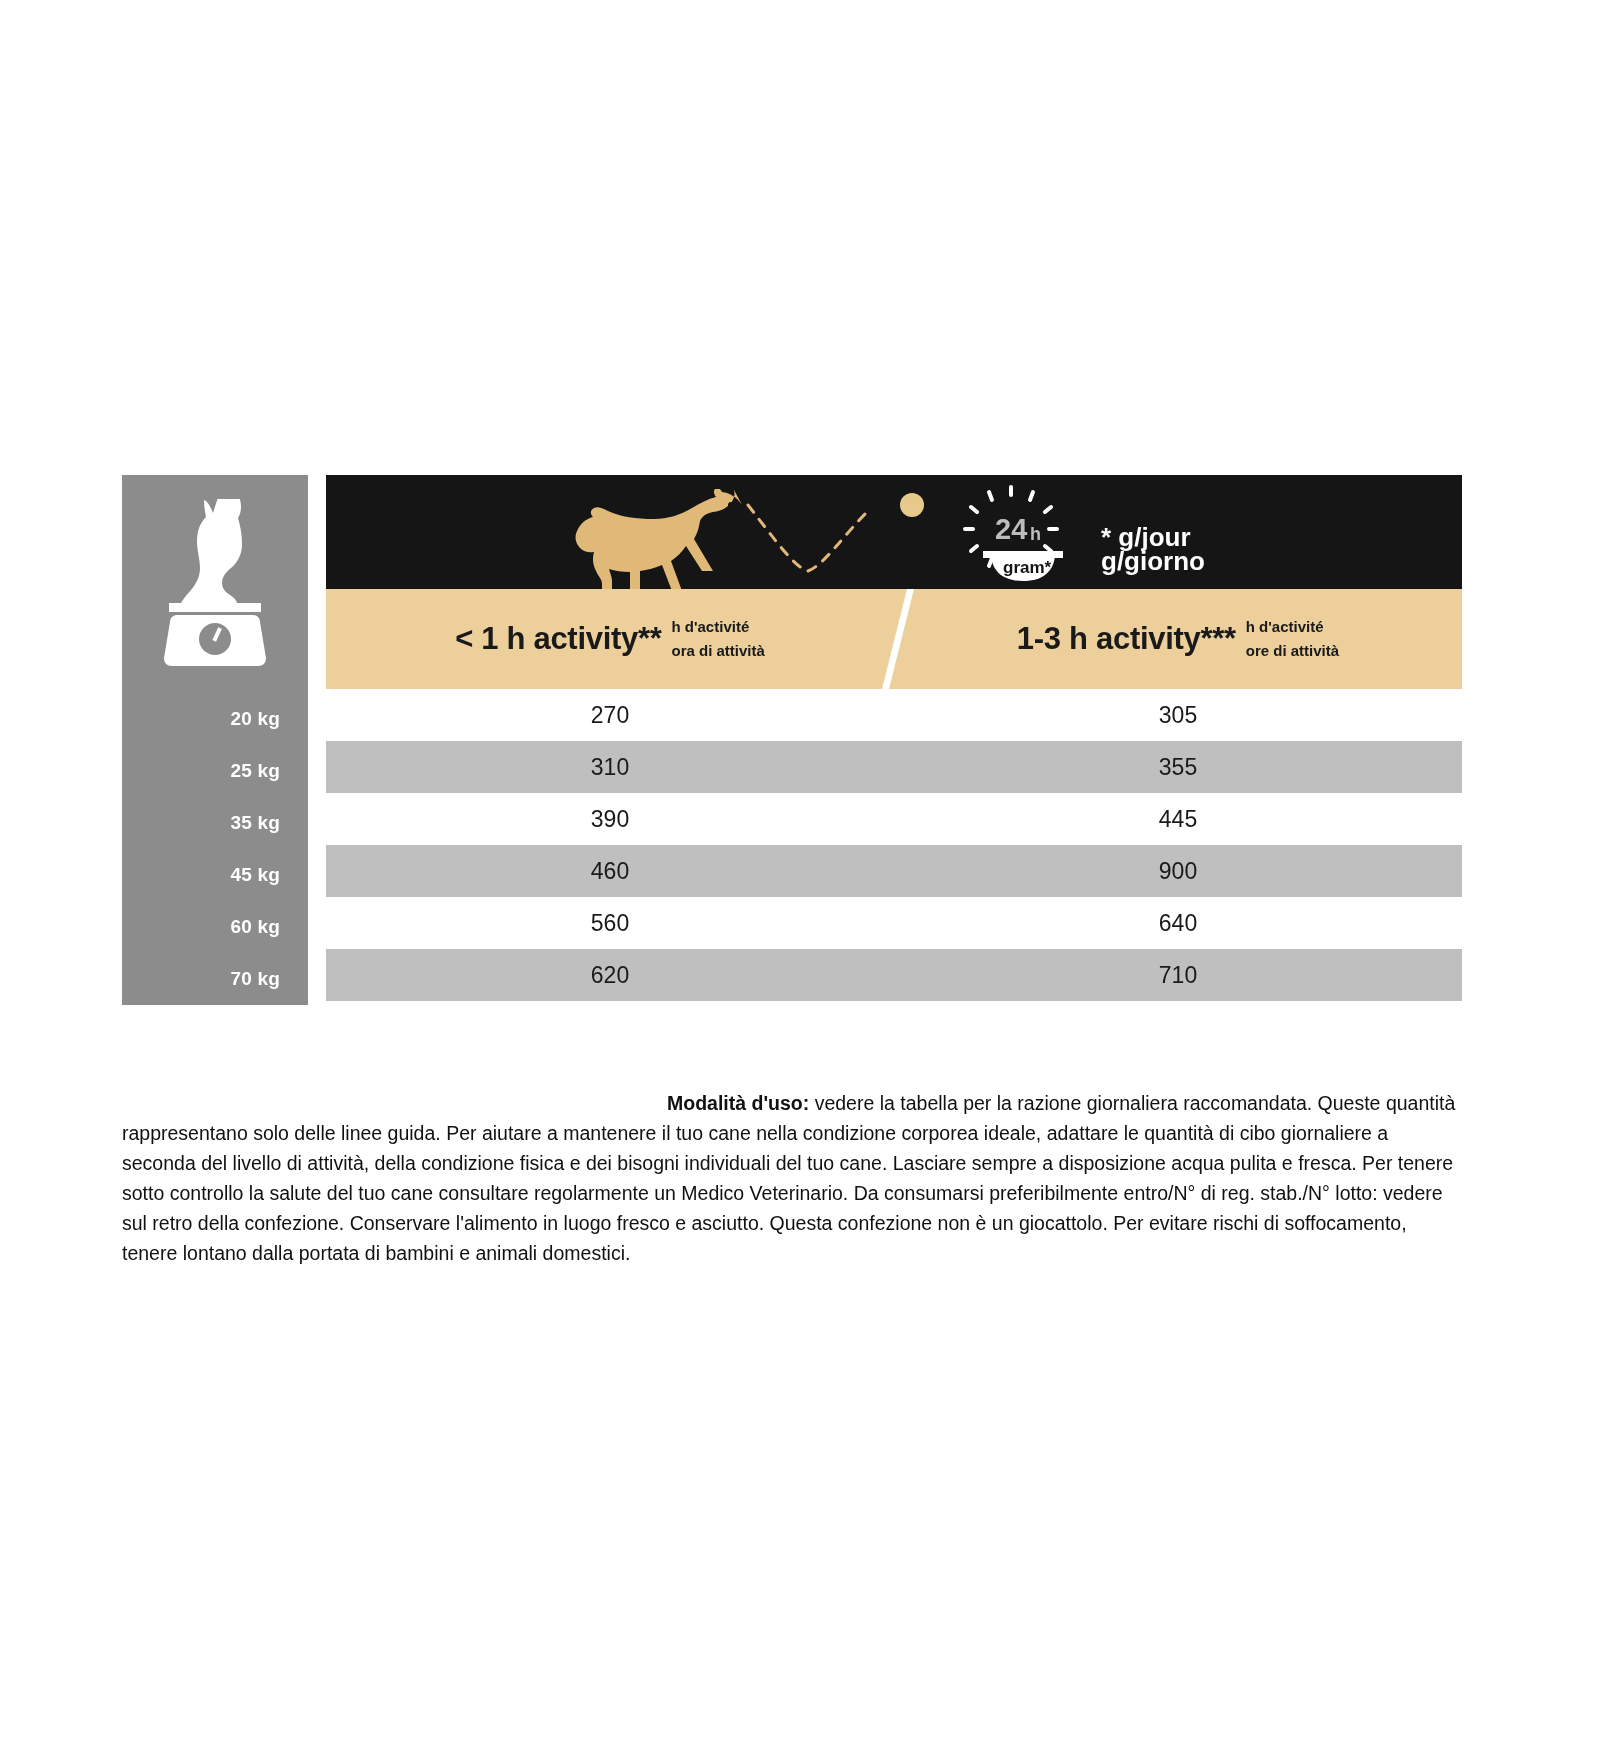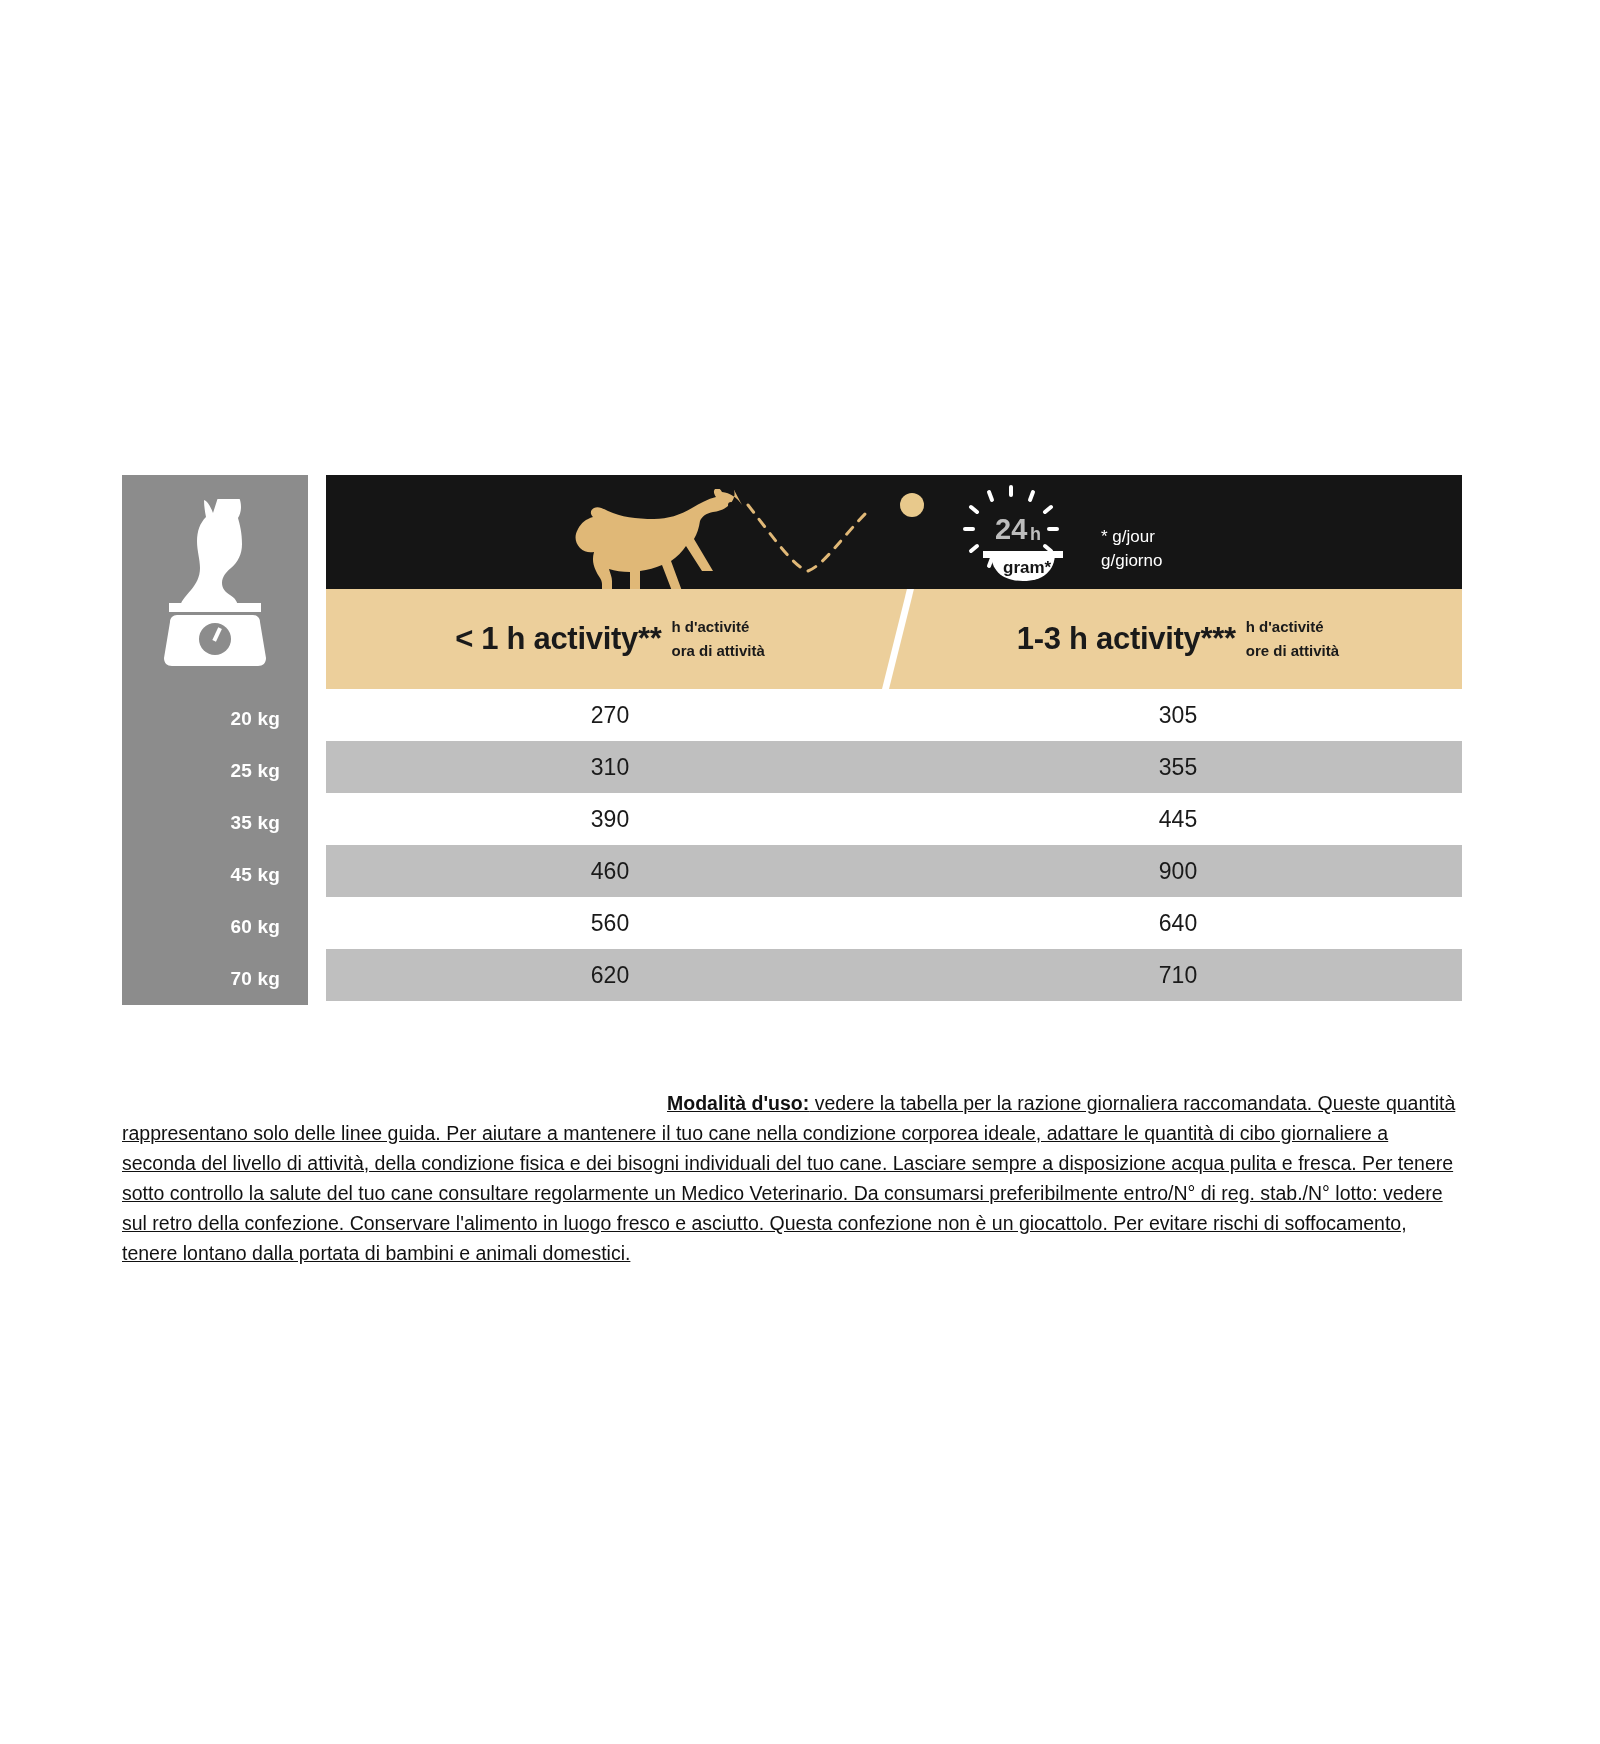--- a/index.html
+++ b/index.html
@@ -106,23 +106,23 @@
     position: absolute;
     left: 625px;
     top: 6px;
   }
 
   .unit-text {
     position: absolute;
     left: 775px;
     top: 50px;
     color: #ffffff;
-    font-size: 17px;
+    font-size: 26px;
     line-height: 24px;
-    font-weight: normal;
+    font-weight: bold;
     white-space: pre-line;
   }
 
   .header-row {
     height: 100px;
     background: #eccf9b;
     display: flex;
     position: relative;
     align-items: center;
   }
@@ -189,21 +189,20 @@
     line-height: 30px;
     color: #111111;
     text-align: left;
   }
   .note .lead {
     font-weight: bold;
   }
   .note .firstline {
     display: block;
     text-indent: 545px;
-    text-decoration: underline;
   }
 </style>
 </head>
 <body>
 
 <div class="sheet">
 
   <div class="feeding-block">
     <div class="table-area">
 

